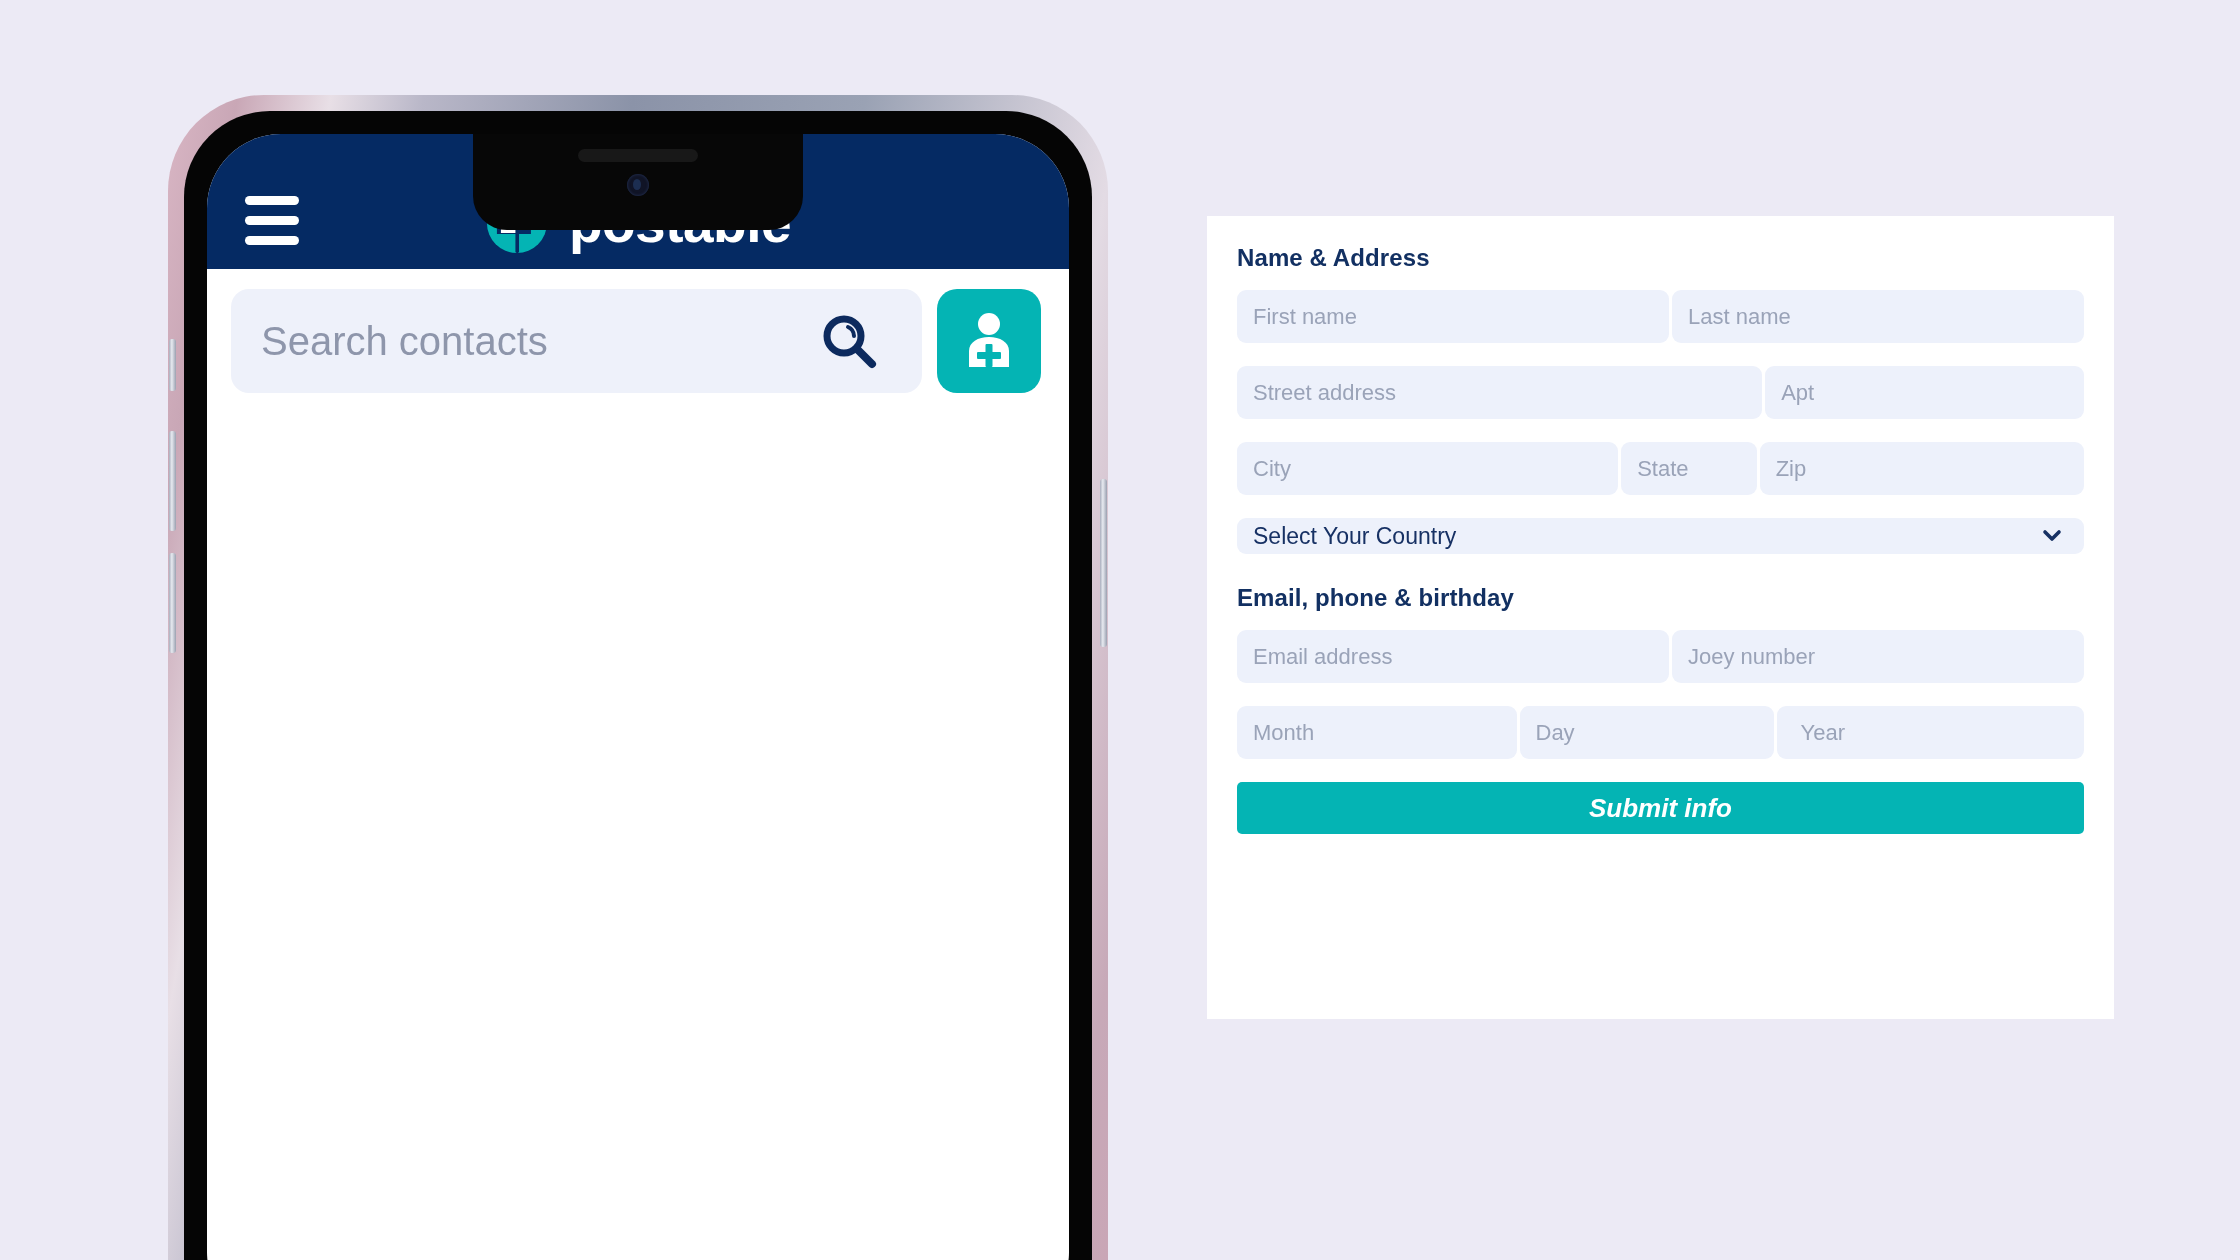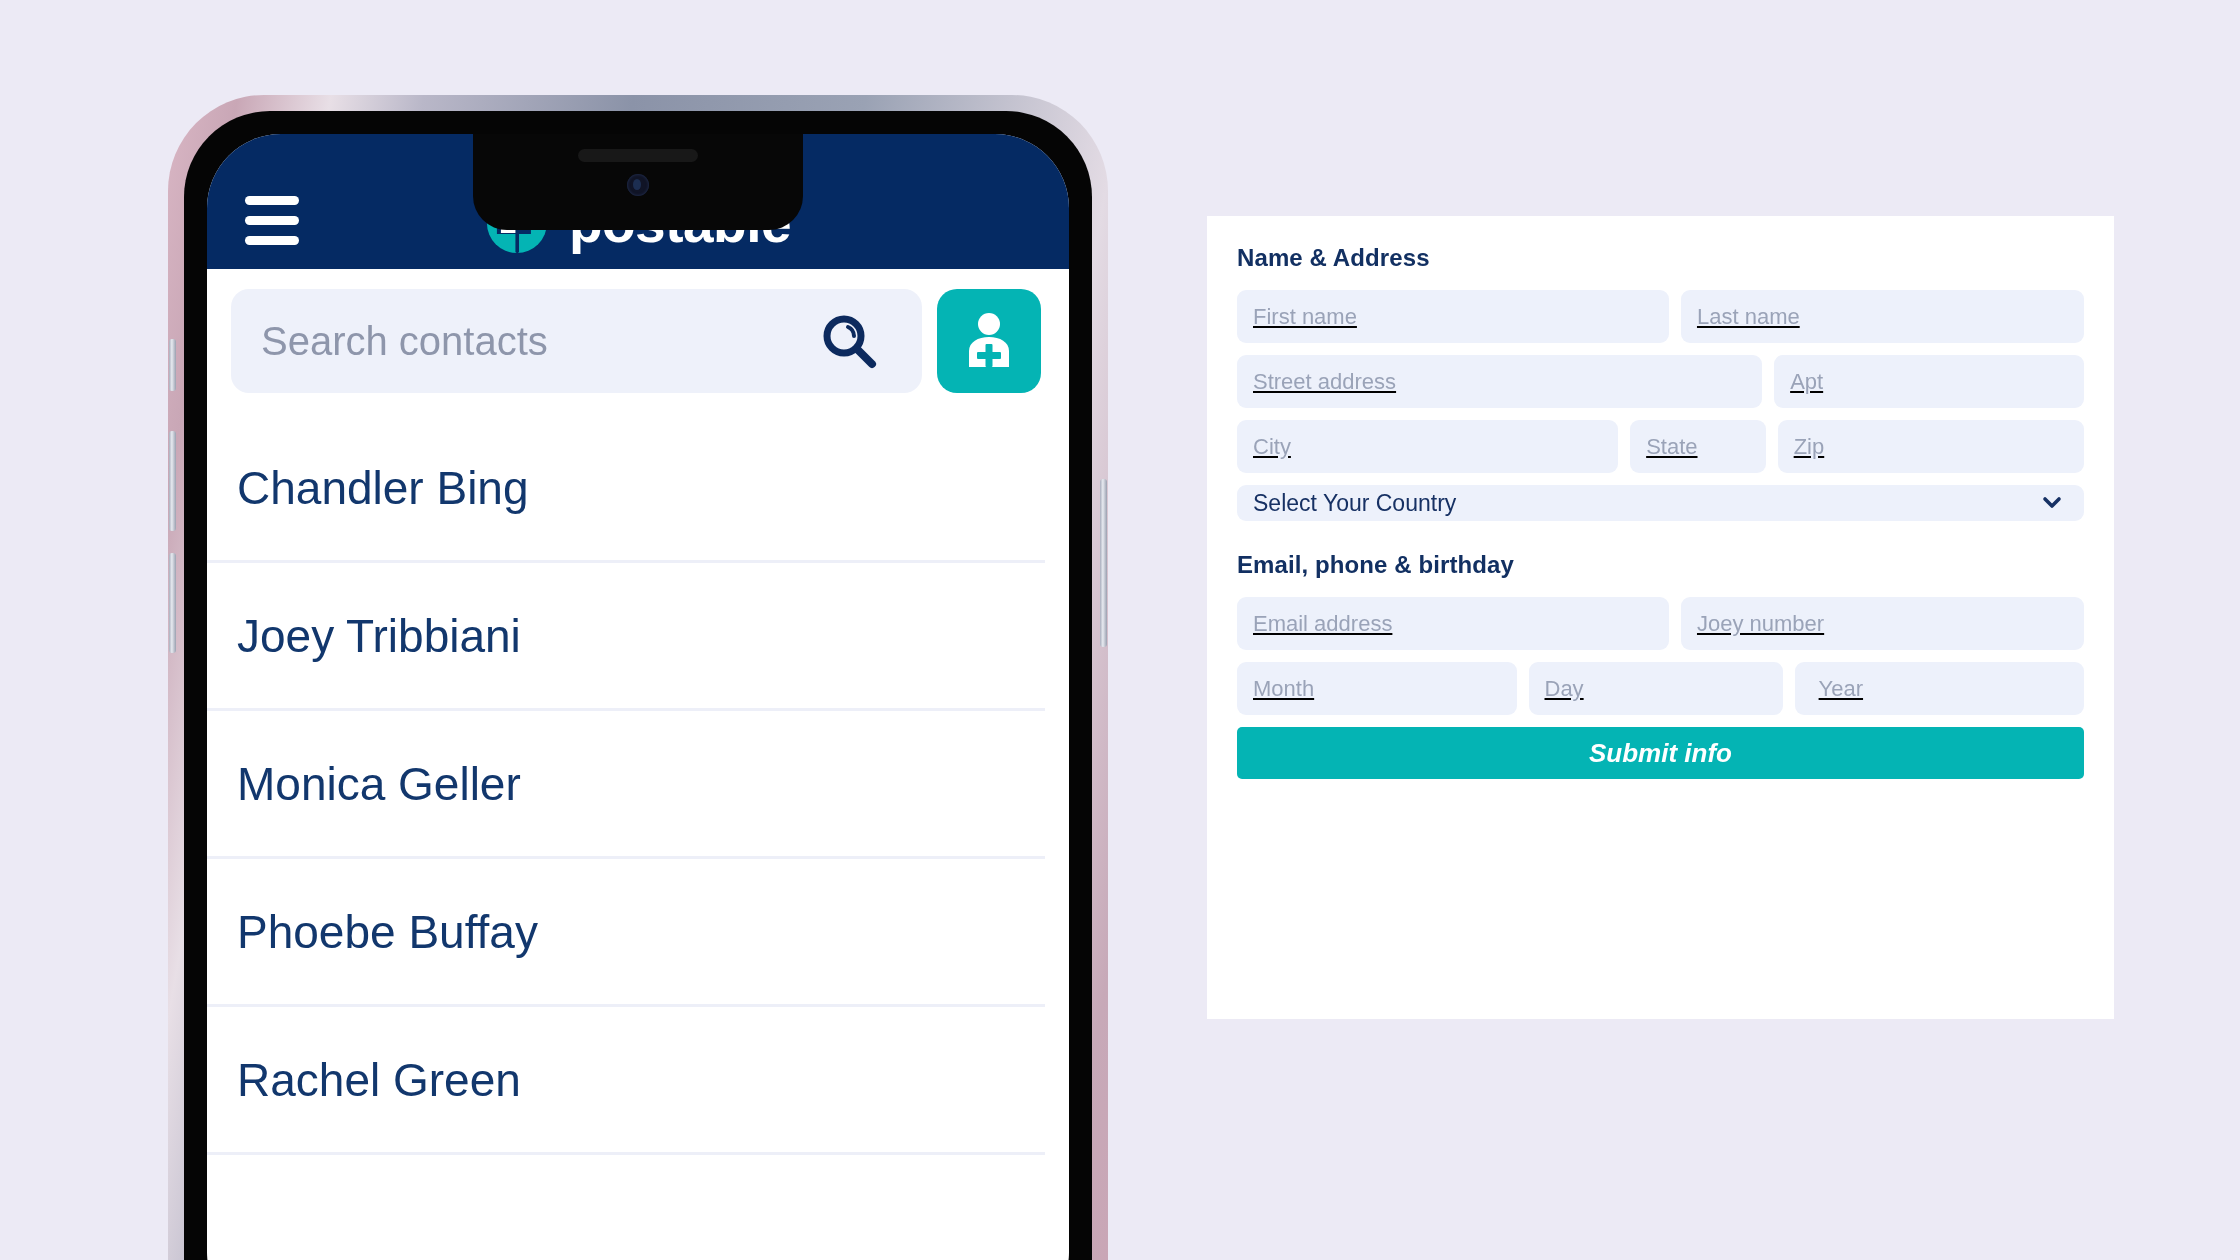--- a/index.html
+++ b/index.html
@@ -211,23 +211,22 @@
   }
   .section-title {
     color: #123062;
     font-size: 24px;
     font-weight: 700;
     margin: 0 0 18px 0;
     letter-spacing: .1px;
   }
   .field-row {
     display: flex;
-    gap: 12px;
-    margin-bottom: 12px;
-    text-decoration: underline;
+    gap: 3px;
+    margin-bottom: 23px;
   }
   .field {
     background: #edf1fb;
     border-radius: 9px;
     height: 53px;
     display: flex;
     align-items: center;
     padding: 0 16px;
     box-sizing: border-box;
     color: #9aa3b8;
@@ -328,37 +327,20 @@
               <div class="add-btn">
                 <svg width="56" height="60" viewBox="0 0 56 60">
                   <circle cx="28" cy="13" r="11" fill="#ffffff"></circle>
                   <path d="M8 56V40c0-8.8 9-14 20-14s20 5.2 20 14v16H8z" fill="#ffffff"></path>
                   <rect x="24.5" y="33" width="7" height="23" rx="1" fill="#04b4b4"></rect>
                   <rect x="16" y="41" width="24" height="7" rx="1" fill="#04b4b4"></rect>
                 </svg>
               </div>
             </div>
 
-            <div class="contact-list">
-              <div class="contact-row">
-                  <span>Chandler Bing</span>
-                </div>
-              <div class="contact-row">
-                  <span>Joey Tribbiani</span>
-                </div>
-              <div class="contact-row">
-                  <span>Monica Geller</span>
-                </div>
-              <div class="contact-row">
-                  <span>Phoebe Buffay</span>
-                </div>
-              <div class="contact-row">
-                  <span>Rachel Green</span>
-                </div>
-            </div>
 
           </div>
         </div>
       </div>
     </div>
   </div>
 </div>
 
 <div id="form-panel">
 

